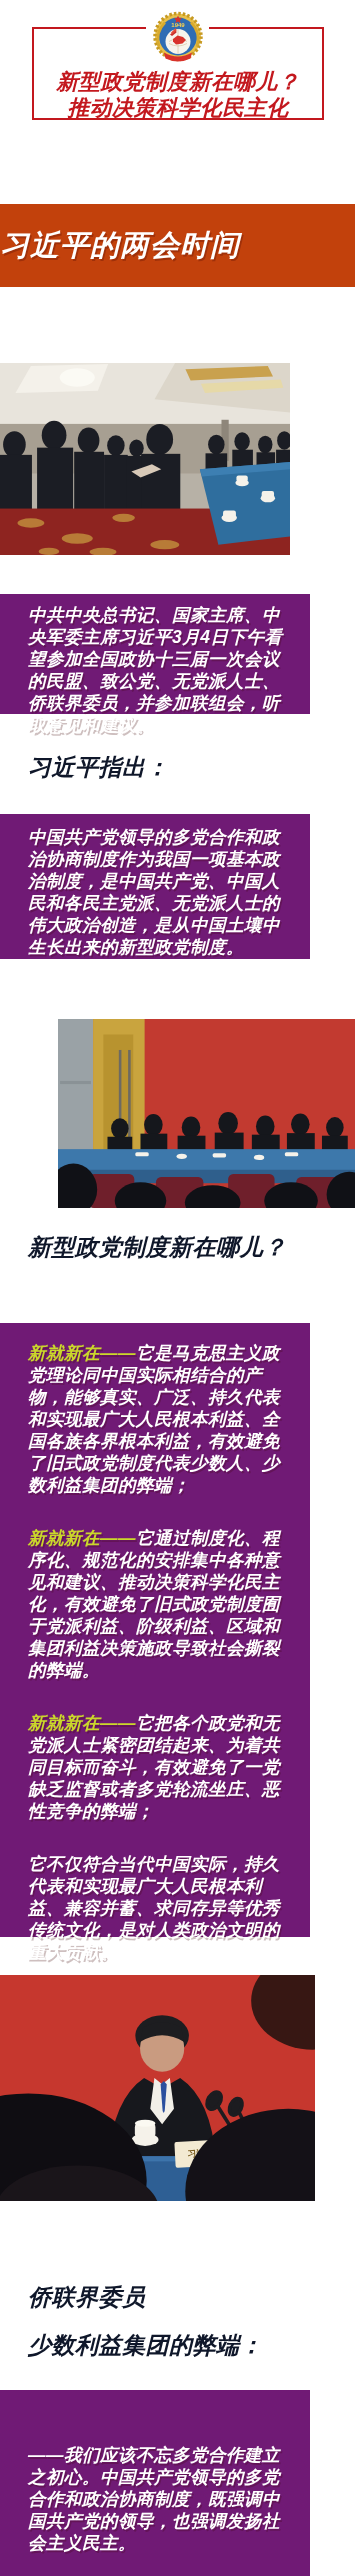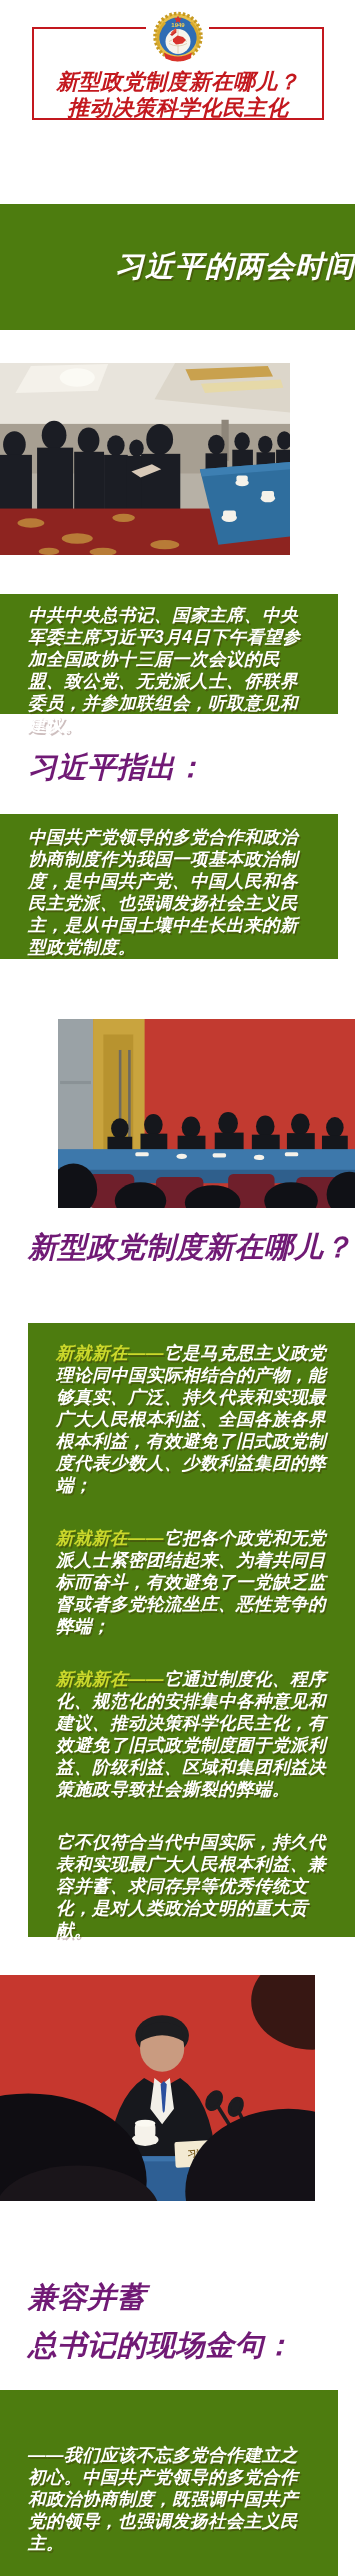--- a/index.html
+++ b/index.html
@@ -20,52 +20,52 @@
   .title-line{
     color:#c3181e;font-size:21.6px;line-height:26px;
     font-weight:800;font-style:italic;letter-spacing:0.5px;white-space:nowrap;
   }
   .emblem-wrap{
     position:absolute;left:146px;top:7.2px;width:63px;height:61px;
     background:#ffffff;display:flex;align-items:center;justify-content:center;
   }
   
   .banner{
-    position:absolute;left:0;top:204px;width:355px;height:126px;
-    background:#4d7c0f;display:flex;align-items:center;justify-content:flex-end;
+    position:absolute;left:0;top:204px;width:355px;height:83px;
+    background:#c2410c;display:flex;align-items:center;justify-content:flex-start;
   }
   .banner span{
     color:#ffffff;font-size:29px;font-weight:800;font-style:italic;
     letter-spacing:1px;text-shadow:1.5px 1.5px 0.5px rgba(60,0,0,.25);white-space:nowrap;
   }
   
   .photo{position:absolute;overflow:hidden;background:#888;}
   .photo svg{display:block;width:100%;height:100%;}
   .photo1{left:0;top:363px;width:290px;height:192px;}
   .photo2{left:58px;top:1019px;width:298px;height:189px;}
   .photo3{left:0;top:1975px;width:315px;height:226px;}
   
   .red-block{
-    position:absolute;left:0;width:338px;background:#4d7c0f;
+    position:absolute;left:0;width:310px;background:#701a75;
     box-sizing:border-box;
     color:#ffffff;font-weight:700;font-style:italic;
     font-size:17.5px;line-height:22px;letter-spacing:0.5px;
     text-shadow:1.5px 1.5px 0.5px rgba(60,0,0,.25);
   }
   .red-block p{margin:0 0 31px 0;}
   .red-block p:last-child{margin-bottom:0;}
   .block-intro{top:594px;height:120px;padding:10.3px 26px 0 28px;}
   .block-pointed{top:814px;height:145px;padding:12.4px 26px 0 28px;}
-  .block-new{top:1323px;height:614px;padding:18.5px 26px 0 28px;margin-left:28px;}
+  .block-new{top:1323px;height:614px;padding:18.5px 26px 0 28px;}
   .block-quotes{top:2390px;height:665px;padding:54px 26px 0 28px;}
   .lead-yellow{color:#cbd82b;}
   
   .red-heading{
     position:absolute;left:28px;
-    color:#701a75;font-size:29px;line-height:27px;
+    color:#0f172a;font-size:23px;line-height:27px;
     font-weight:800;font-style:italic;letter-spacing:0.5px;white-space:nowrap;
   }
   .heading-pointed{top:754px;}
   .heading-new{top:1234px;}
   .heading-quotes{top:2273px;line-height:48px;}
 </style>
 </head>
 <body>
 
 <div class="page">
@@ -151,21 +151,21 @@
     </svg>
   </div>
 
   <div class="red-block block-intro">
     <p>中共中央总书记、国家主席、中央军委主席习近平3月4日下午看望参加全国政协十三届一次会议的民盟、致公党、无党派人士、侨联界委员，并参加联组会，听取意见和建议。</p>
   </div>
 
   <div class="red-heading heading-pointed">习近平指出：</div>
 
   <div class="red-block block-pointed">
-    <p>中国共产党领导的多党合作和政治协商制度作为我国一项基本政治制度，是中国共产党、中国人民和各民主党派、也强调发扬社会主义民主，是从中国土壤中生长出来的新型政党制度。</p>
+    <p>中国共产党领导的多党合作和政治协商制度作为我国一项基本政治制度，是中国共产党、中国人民和各民主党派、无党派人士的伟大政治创造，是从中国土壤中生长出来的新型政党制度。</p>
   </div>
 
   <div class="photo photo2">
     <svg viewBox="0 0 578 366" preserveAspectRatio="none">
       <rect width="578" height="366" fill="#c23a30"></rect>
       <rect width="68" height="366" fill="#9aa2a6"></rect>
       <rect x="4" y="120" width="60" height="6" fill="#8a9296"></rect>
       <rect x="68" width="100" height="366" fill="#c9a43e"></rect>
       <rect x="88" y="30" width="58" height="300" fill="#b8932f"></rect>
       <rect x="118" y="60" width="5" height="210" fill="#6d6a62"></rect>
@@ -208,22 +208,22 @@
         <ellipse cx="452" cy="352" rx="52" ry="36"></ellipse>
         <ellipse cx="565" cy="340" rx="44" ry="44"></ellipse>
       </g>
     </svg>
   </div>
 
   <div class="red-heading heading-new">新型政党制度新在哪儿？</div>
 
   <div class="red-block block-new">
     <p><span class="lead-yellow">新就新在——</span><span>它是马克思主义政党理论同中国实际相结合的产物，能够真实、广泛、持久代表和实现最广大人民根本利益、全国各族各界根本利益，有效避免了旧式政党制度代表少数人、少数利益集团的弊端；</span></p>
+    <p><span class="lead-yellow">新就新在——</span><span>它通过制度化、程序化、规范化的安排集中各种意见和建议、推动决策科学化民主化，有效避免了旧式政党制度囿于党派利益、阶级利益、区域和集团利益决策施政导致社会撕裂的弊端。</span></p>
     <p><span class="lead-yellow">新就新在——</span><span>它把各个政党和无党派人士紧密团结起来、为着共同目标而奋斗，有效避免了一党缺乏监督或者多党轮流坐庄、恶性竞争的弊端；</span></p>
-    <p><span class="lead-yellow">新就新在——</span><span>它通过制度化、程序化、规范化的安排集中各种意见和建议、推动决策科学化民主化，有效避免了旧式政党制度囿于党派利益、阶级利益、区域和集团利益决策施政导致社会撕裂的弊端。</span></p>
     <p><span>它不仅符合当代中国实际，持久代表和实现最广大人民根本利益、兼容并蓄、求同存异等优秀传统文化，是对人类政治文明的重大贡献。</span></p>
   </div>
 
   <div class="photo photo3">
     <svg viewBox="0 0 612 439" preserveAspectRatio="none">
       <rect width="612" height="439" fill="#c6372e"></rect>
       <ellipse cx="608" cy="50" rx="120" ry="95" fill="#2a1511" opacity="0.92"></ellipse>
       <rect x="255" y="250" width="120" height="120" fill="#8e1f1d"></rect>
       <ellipse cx="315" cy="118" rx="52" ry="40" fill="#1d1d20"></ellipse>
       <ellipse cx="315" cy="142" rx="43" ry="46" fill="#c99b80"></ellipse>
@@ -249,22 +249,22 @@
         <path d="M500 336 L462 262" fill="none"></path>
           <ellipse cx="458" cy="256" rx="11" ry="17" transform="rotate(25 458 256)"></ellipse>
       </g>
       <ellipse cx="55" cy="400" rx="230" ry="170" fill="#0f0d12"></ellipse>
       <ellipse cx="560" cy="420" rx="200" ry="160" fill="#141117"></ellipse>
       <ellipse cx="150" cy="460" rx="160" ry="90" fill="#1a151a"></ellipse>
     </svg>
   </div>
 
   <div class="red-heading heading-quotes">
-    <div>兼容并蓄</div>
-    <div>总书记的现场金句：</div>
+    <div>侨联界委员</div>
+    <div>少数利益集团的弊端：</div>
   </div>
 
   <div class="red-block block-quotes">
     <p>——我们应该不忘多党合作建立之初心。中国共产党领导的多党合作和政治协商制度，既强调中国共产党的领导，也强调发扬社会主义民主。</p>
     <p>——我们应该不忘多党合作建立之初心，坚定不移走中国特色社会主义政治发展道路，把我国社会主义政党制度坚持好、发展好、完善好。</p>
 
   </div>
 
 </div>
 

